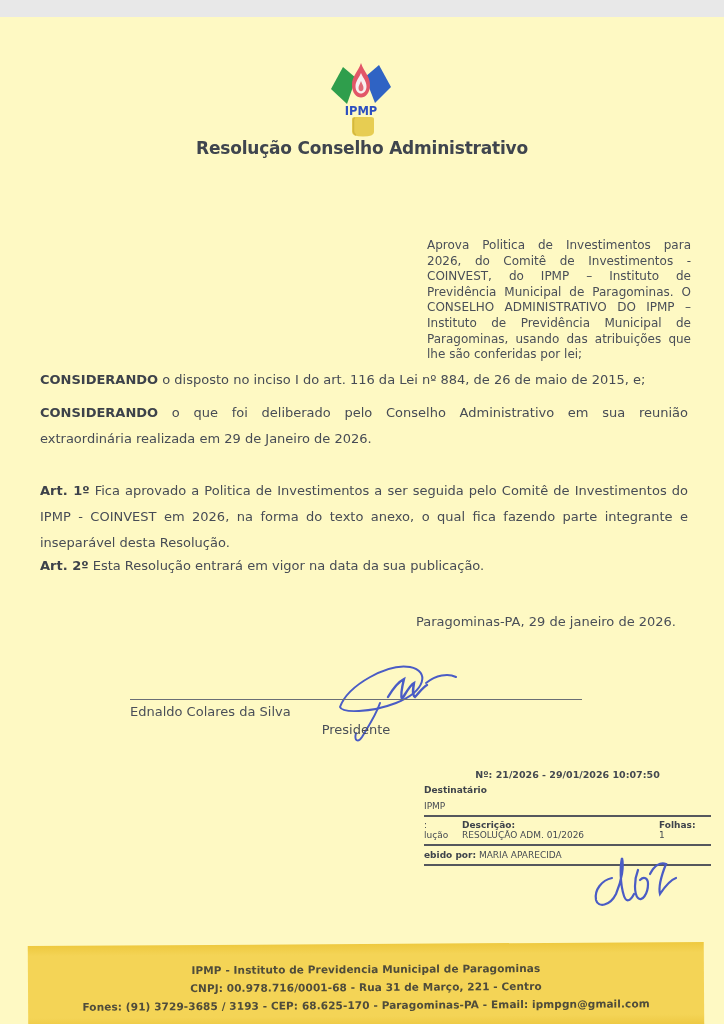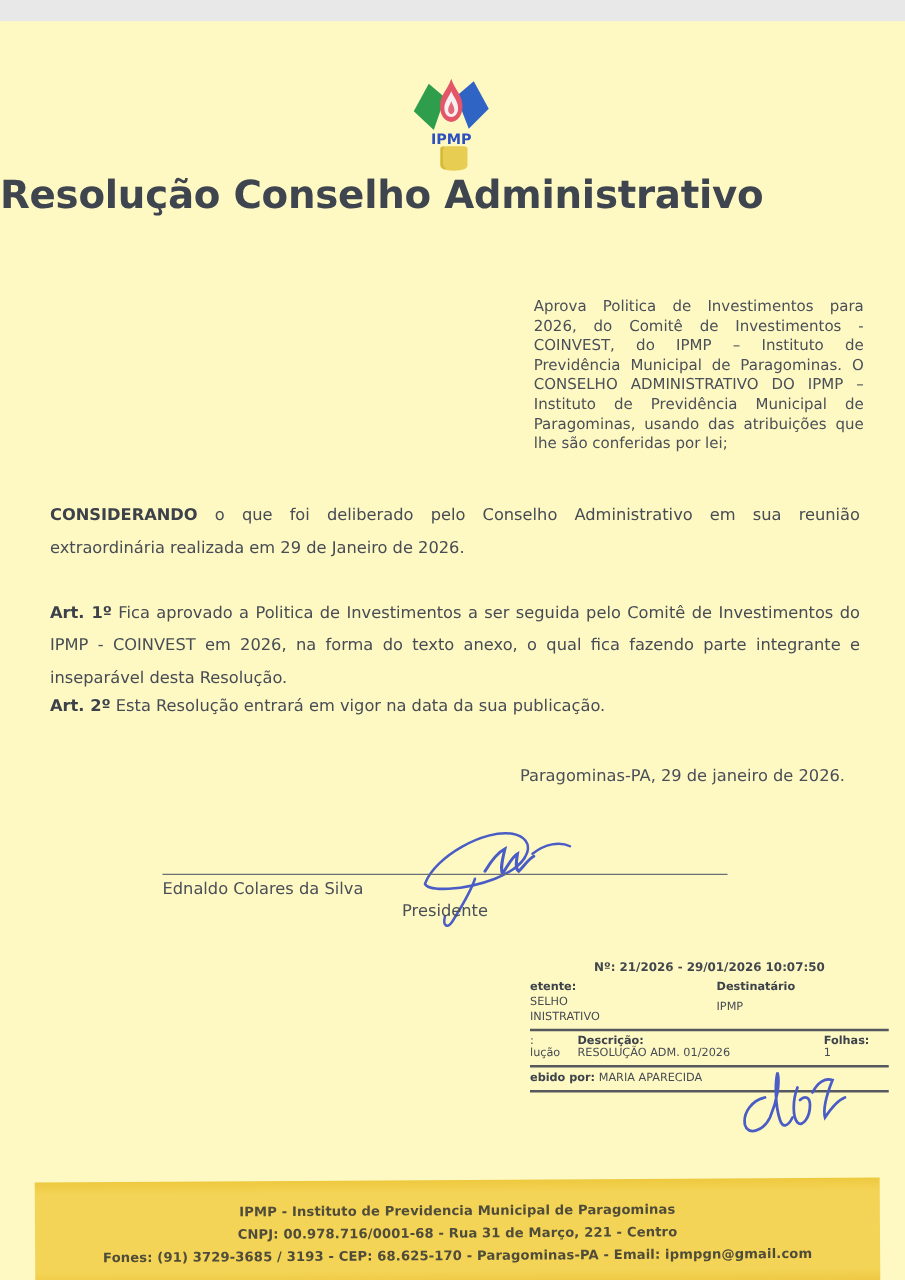--- a/index.html
+++ b/index.html
@@ -9,21 +9,22 @@
     background:#fef9c3;
     font-family:"DejaVu Sans","Liberation Sans",sans-serif;
     color:#474c55;
     overflow:hidden;
     margin-top:17px;
   }
   .abs{position:absolute;}
   
   .doc-title{
     top:121px;left:0;width:724px;
-    font-size:31px;font-weight:bold;color:#3f454e;
+    text-align:center;
+    font-size:17px;font-weight:bold;color:#3f454e;
     letter-spacing:-0.2px;
   }
   .doc-subtitle{
     top:177px;left:40px;
     font-size:16px;font-weight:bold;color:#41464f;
   }
   
   .preamble{
     top:221px;left:427px;width:264px;
     font-size:12px;line-height:15.6px;
@@ -94,20 +95,23 @@
     <path d="M39 24 C38 27 36.5 28.5 36.5 31 C36.5 33.2 37.8 34.3 39 34.3 C40.2 34.3 41.5 33.2 41.5 31 C41.5 28.5 40 27 39 24 Z" fill="#e06a78"></path>
     <text x="39" y="58" text-anchor="middle" font-size="11.5" font-weight="bold" fill="#2d4fc0" font-family="DejaVu Sans, sans-serif">IPMP</text>
     <path d="M30 62 Q30 60 33 60 L49 60 Q52 60 52 62 L52 75 Q52 79.5 41 79.5 Q30 79.5 30 75 Z" fill="#e7cd52"></path>
     <path d="M33 61 Q31.5 61 31.5 63 L31.5 74 Q31.5 77 34 78" fill="none" stroke="#d3b83e" stroke-width="1.5"></path>
   </svg>
 
   <div class="abs doc-title">Resolução Conselho Administrativo</div>
 
   <div class="abs preamble">Aprova Politica de Investimentos para 2026, do Comitê de Investimentos - COINVEST, do IPMP – Instituto de Previdência Municipal de Paragominas. O CONSELHO ADMINISTRATIVO DO IPMP – Instituto de Previdência Municipal de Paragominas, usando das atribuições que lhe são conferidas por lei;</div>
 
+  <div class="abs para" style="top:350px;">
+    <span class="b">CONSIDERANDO</span><span> o disposto no inciso I do art. 116 da Lei nº 884, de 26 de maio de 2015, e;</span>
+  </div>
 
   <div class="abs para" style="top:383px;">
     <span class="b">CONSIDERANDO</span><span> o que foi deliberado pelo Conselho Administrativo em sua reunião extraordinária realizada em 29 de Janeiro de 2026.</span>
   </div>
 
 
   <div class="abs para" style="top:461px;">
     <span class="b">Art. 1º</span><span>  Fica aprovado a Politica de Investimentos a ser seguida pelo Comitê de Investimentos do IPMP - COINVEST em 2026, na forma do texto anexo, o qual fica fazendo parte integrante e inseparável desta Resolução.</span>
   </div>
 
@@ -125,25 +129,20 @@
       <path d="M62 46 C58 58 50 70 44 80 C40 86 36 84 38 76"></path>
     </g>
   </svg>
   <div class="abs sig-line"></div>
   <div class="abs sig-name">Ednaldo Colares da Silva</div>
   <div class="abs sig-role">Presidente</div>
 
   <div class="abs stamp">
     <div class="st-num">Nº: 21/2026 - 29/01/2026 10:07:50</div>
     <div class="st-cols">
-      <div class="st-col-l">
-        <span class="st-lab">etente:</span>
-        <div class="st-val">SELHO</div>
-        <div class="st-val">INISTRATIVO</div>
-      </div>
       <div class="st-col-r">
         <span class="st-lab">Destinatário</span>
         <div class="st-val" style="margin-top:6px;">IPMP</div>
       </div>
     </div>
     <div class="st-rule"></div>
     <div class="st-grid">
       <span>:</span>
       <span class="st-lab">Descrição:</span>
       <span class="st-lab">Folhas:</span>

